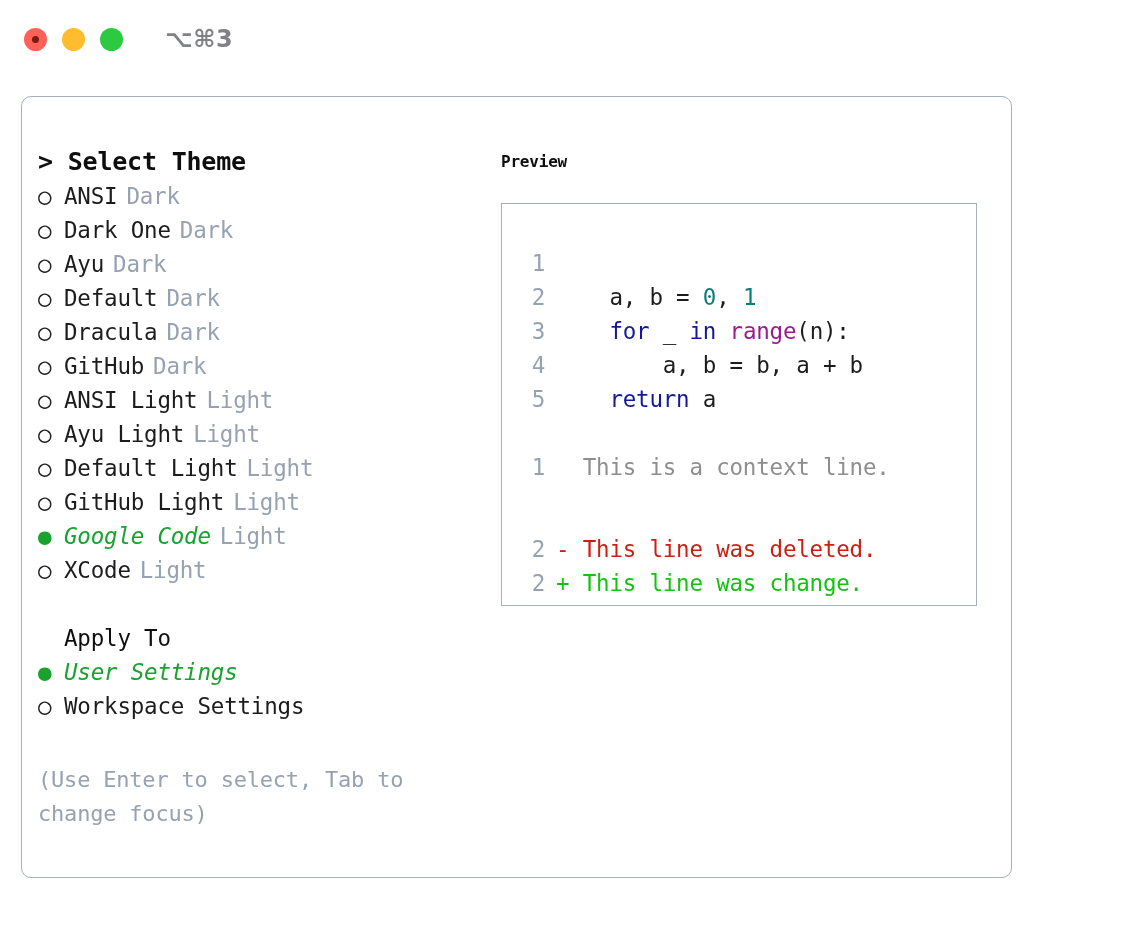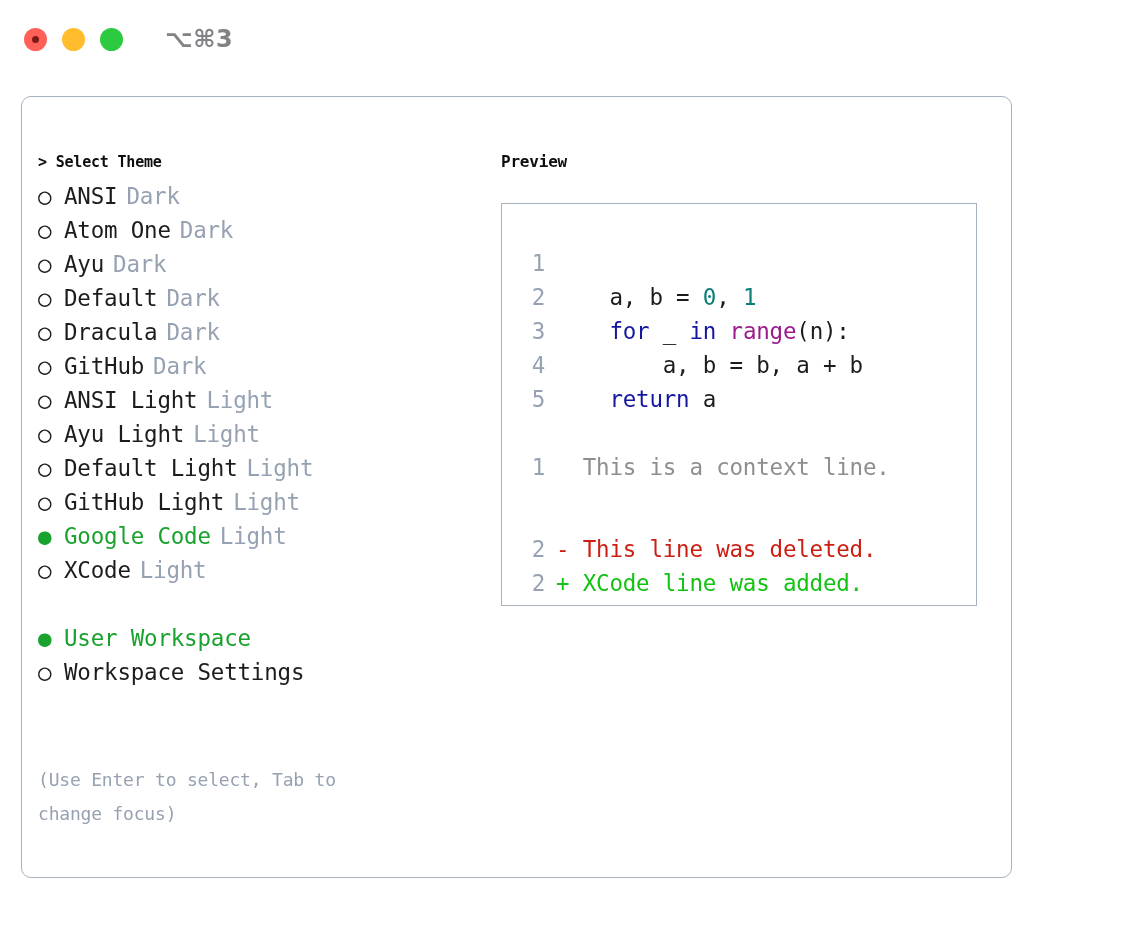--- a/index.html
+++ b/index.html
@@ -82,21 +82,21 @@
 
   
   #left-col {
     position: absolute;
     left: 16px;
     top: 48px;
     width: 455px;
   }
 
   .list-header {
-    font-size: 15px;
+    font-size: 25px;
     font-weight: 700;
     color: #0e0e0e;
     line-height: 34px;
     white-space: pre;
     letter-spacing: -0.2px;
   }
 
   .opt-row {
     display: flex;
     align-items: baseline;
@@ -107,21 +107,21 @@
   }
   .marker {
     width: 26px;
     flex: 0 0 26px;
     font-size: 22.5px;
     color: #1c1c1c;
     display: inline-block;
   }
   .marker.sel { color: #19a22e; }
   .opt-label { color: #1c1c1c; }
-  .opt-label.sel { color: #19a22e; }
+  .opt-label.sel { color: #19a22e; font-style: italic; }
   .opt-tag {
     color: #96a1b2;
     padding-left: 9px;
   }
 
   .section-gap { height: 34px; }
 
   .section-title {
     font-size: 22.5px;
     color: #0e0e0e;
@@ -129,21 +129,21 @@
     white-space: pre;
     padding-left: 26px;
     letter-spacing: -0.2px;
   }
 
   #hint {
     position: absolute;
     left: 16px;
     top: 666px;
     width: 420px;
-    font-size: 18px;
+    font-size: 22px;
     line-height: 34px;
     color: #96a1b2;
     letter-spacing: -0.2px;
   }
 
   
   #right-col {
     position: absolute;
     left: 479px;
     top: 48px;
@@ -213,38 +213,39 @@
   </div>
 
   <div id="panel">
 
     <div id="left-col">
 
       <div class="list-header">&gt; Select Theme</div>
 
       <div id="theme-list">
           <div class="opt-row"><span class="marker">○</span><span class="opt-label">ANSI</span><span class="opt-tag">Dark</span></div>
-          <div class="opt-row"><span class="marker">○</span><span class="opt-label">Atom One</span><span class="opt-tag">Dark</span></div>
+          <div class="opt-row"><span class="marker">○</span><span class="opt-label">Dark One</span><span class="opt-tag">Dark</span></div>
           <div class="opt-row"><span class="marker">○</span><span class="opt-label">Ayu</span><span class="opt-tag">Dark</span></div>
           <div class="opt-row"><span class="marker">○</span><span class="opt-label">Default</span><span class="opt-tag">Dark</span></div>
           <div class="opt-row"><span class="marker">○</span><span class="opt-label">Dracula</span><span class="opt-tag">Dark</span></div>
           <div class="opt-row"><span class="marker">○</span><span class="opt-label">GitHub</span><span class="opt-tag">Dark</span></div>
           <div class="opt-row"><span class="marker">○</span><span class="opt-label">ANSI Light</span><span class="opt-tag">Light</span></div>
           <div class="opt-row"><span class="marker">○</span><span class="opt-label">Ayu Light</span><span class="opt-tag">Light</span></div>
           <div class="opt-row"><span class="marker">○</span><span class="opt-label">Default Light</span><span class="opt-tag">Light</span></div>
           <div class="opt-row"><span class="marker">○</span><span class="opt-label">GitHub Light</span><span class="opt-tag">Light</span></div>
           <div class="opt-row"><span class="marker sel">●</span><span class="opt-label sel">Google Code</span><span class="opt-tag">Light</span></div>
           <div class="opt-row"><span class="marker">○</span><span class="opt-label">XCode</span><span class="opt-tag">Light</span></div>
         </div>
 
       <div class="section-gap"></div>
 
+      <div class="section-title">Apply To</div>
 
       <div id="apply-list">
-          <div class="opt-row"><span class="marker sel">●</span><span class="opt-label sel">User Workspace</span></div>
+          <div class="opt-row"><span class="marker sel">●</span><span class="opt-label sel">User Settings</span></div>
           <div class="opt-row"><span class="marker">○</span><span class="opt-label">Workspace Settings</span></div>
         </div>
     </div>
 
     <div id="hint">
       <div>(Use Enter to select, Tab to</div>
       <div>change focus)</div>
     </div>
 
     <div id="right-col">
@@ -256,20 +257,20 @@
               <div class="code-line"><span class="lineno">1</span></div>
               <div class="code-line"><span class="lineno">2</span><span><span class="code-text">    a, b = </span><span class="tok-num">0</span><span class="code-text">, </span><span class="tok-num">1</span></span></div>
               <div class="code-line"><span class="lineno">3</span><span><span class="code-text">    </span><span class="tok-kw">for</span><span class="code-text"> _ </span><span class="tok-kw">in</span><span class="code-text"> </span><span class="tok-fn">range</span><span class="tok-punct">(n):</span></span></div>
               <div class="code-line"><span class="lineno">4</span><span><span class="code-text">        a, b = b, a + b</span></span></div>
               <div class="code-line"><span class="lineno">5</span><span><span class="code-text">    </span><span class="tok-kw">return</span><span class="code-text"> a</span></span></div>
             </div>
           <div class="blank-line"></div>
           <div id="diff-lines">
               <div class="code-line"><span class="lineno">1</span><span class="diff-ctx">  This is a context line.</span></div>
               <div class="code-line"><span class="lineno">2</span><span class="diff-del">- This line was deleted.</span></div>
-              <div class="code-line"><span class="lineno">2</span><span class="diff-add">+ XCode line was added.</span></div>
+              <div class="code-line"><span class="lineno">2</span><span class="diff-add">+ This line was change.</span></div>
             </div>
         </div>
       </div>
     </div>
 
   </div>
 </div>
 
 </body></html>

